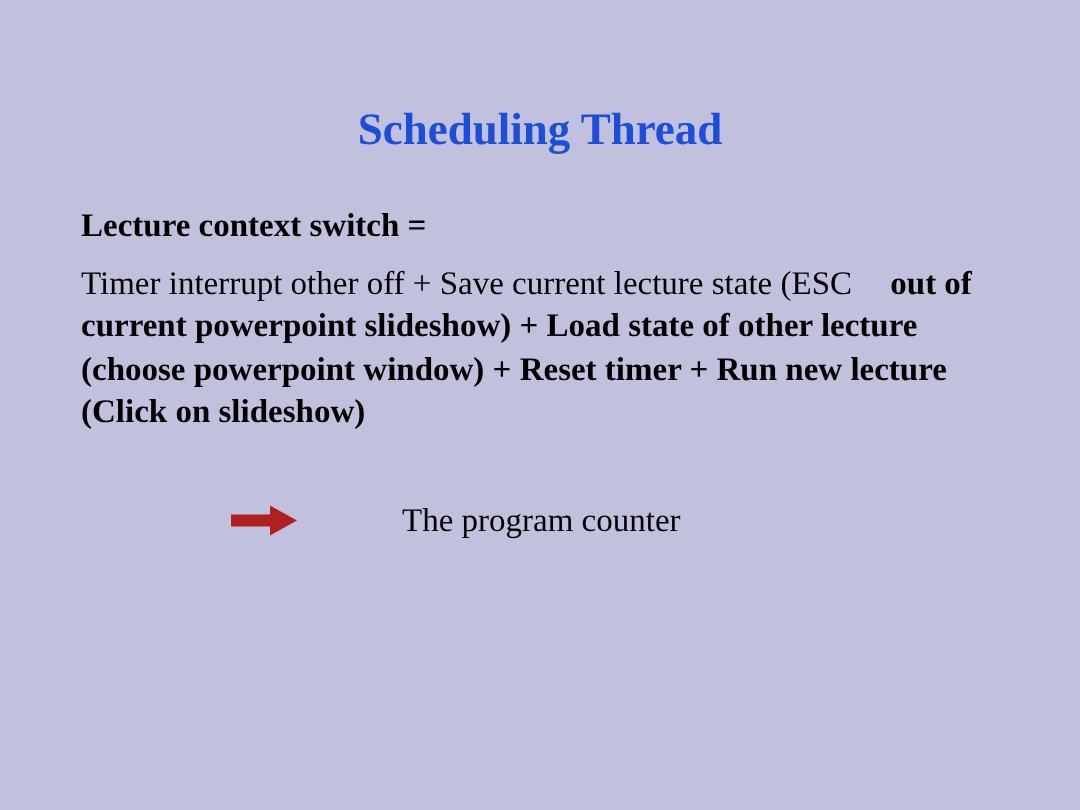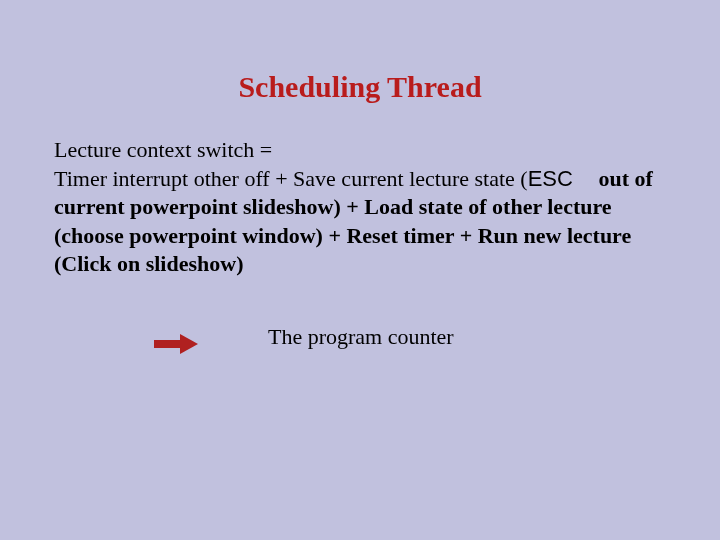--- a/index.html
+++ b/index.html
@@ -16,49 +16,50 @@
     }
     .slide {
       width: 100%;
       height: 100%;
       padding: 0;
     }
     .title {
       text-align: center;
       font-size: 30px;
       font-weight: bold;
-      color: #b91c1c;
+      color: #1d4ed8;
       margin-top: 70px;
       margin-bottom: 32px;
     }
     .body-text {
       margin-left: 54px;
       margin-right: 60px;
       font-size: 22px;
       color: #000;
       line-height: 1.3;
     }
     .heading-line {
-      font-weight: normal;
+      font-weight: bold;
+      margin-bottom: 10px;
     }
     .paragraph {
       margin-bottom: 20px;
     }
     .indented {
       text-indent: 0;
       padding-left: 20px;
       font-weight: bold;
     }
     .key-esc {
-      font-family: Liberation Sans, sans-serif;
+      font-family: Liberation Serif, serif;
       text-align: center;
     }
     .arrow-row {
       display: flex;
-      align-items: flex-end;
+      align-items: center;
       margin-top: 44px;
       margin-left: 100px;
     }
     .arrow {
       width: 44px;
       height: 16px;
       position: relative;
       margin-right: 70px;
     }
     .arrow-shaft {

